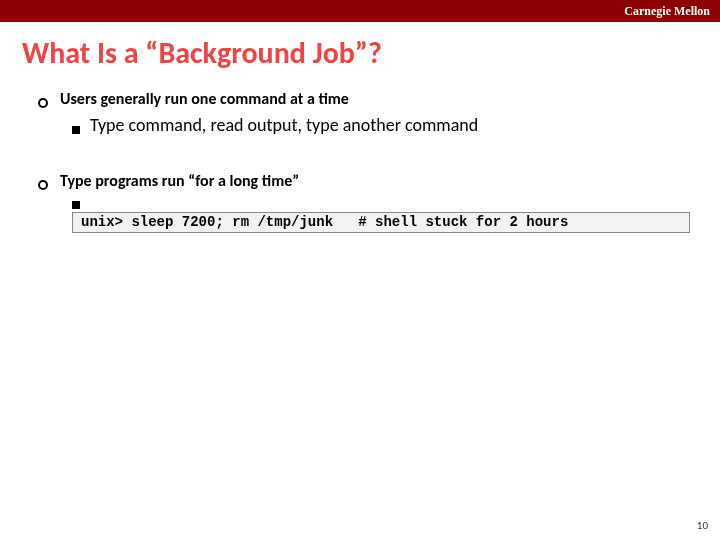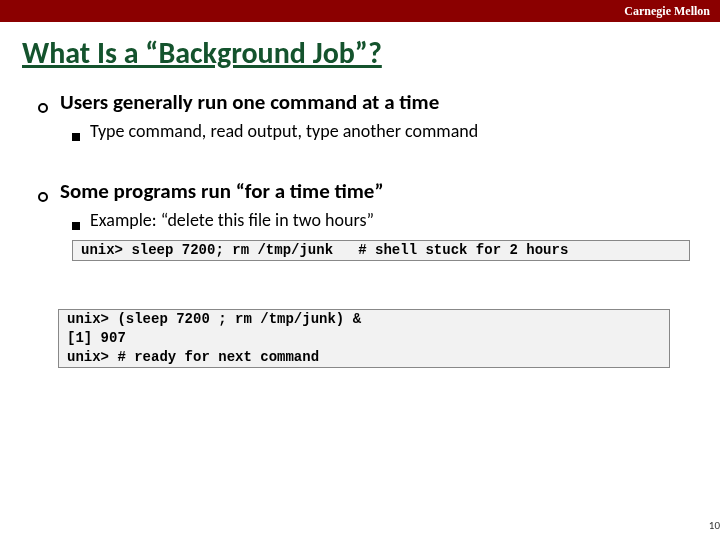--- a/index.html
+++ b/index.html
@@ -1,31 +1,31 @@
 <!DOCTYPE html>
 <html><head>
 <meta charset="utf-8">
 <style>
   * { margin: 0; padding: 0; box-sizing: border-box; }
   html, body { width: 720px; height: 540px; font-family: Calibri, "Segoe UI", Arial, sans-serif; background: #fff; overflow: hidden; }
   .slide { position: relative; width: 720px; height: 540px; }
   .topbar { width: 100%; height: 22px; background: #8b0000; display: flex; justify-content: flex-end; align-items: center; padding-right: 10px; }
   .topbar span { color: #fff; font-weight: bold; font-size: 12px; font-family: "Times New Roman", serif; }
-  .title { font-size: 30px; font-weight: bold; color: #14532d; padding: 12px 0 18px 22px; font-family: Calibri, Arial, sans-serif; text-decoration: underline; }
+  .title { font-size: 30px; font-weight: bold; color: #ef4444; padding: 12px 0 18px 22px; font-family: Calibri, Arial, sans-serif; }
   .body { padding: 0 30px 0 38px; }
   .l1 { display: flex; align-items: baseline; margin-bottom: 4px; margin-top: 0; }
   .l1 .bullet { width: 10px; height: 10px; border: 2px solid #000; border-radius: 50%; margin-right: 12px; flex-shrink: 0; position: relative; top: 4px; }
-  .l1 .text { font-size: 21px; font-weight: bold; color: #000; line-height: 1.3; }
+  .l1 .text { font-size: 16px; font-weight: bold; color: #000; line-height: 1.3; }
   .l2 { display: flex; align-items: center; margin-left: 34px; margin-bottom: 6px; }
   .l2 .bullet { width: 8px; height: 8px; background: #000; margin-right: 10px; flex-shrink: 0; position: relative; top: 5px; }
   .l2 .text { font-size: 18px; color: #000; line-height: 1.3; }
   .gap { height: 28px; }
   .codebox { margin: 8px 0 6px 34px; background: #f2f2f2; border: 1px solid #888; padding: 0 8px; font-family: "Courier New", monospace; font-size: 14px; font-weight: bold; white-space: pre; color: #000; line-height: 1.35; }
   .codebox2 { margin: 14px 20px 0 20px; }
-  .pagenum { position: absolute; bottom: 8px; right: 0; font-size: 11px; color: #333; }
+  .pagenum { position: absolute; bottom: 8px; right: 12px; font-size: 11px; color: #333; }
 </style>
 </head>
 <body>
 
 <div class="slide">
   <div class="topbar">
     <span>Carnegie Mellon</span>
   </div>
 
   <div class="title">What Is a “Background Job”?</div>
@@ -38,30 +38,26 @@
     </div>
     <div class="l2">
       <div class="bullet"></div>
       <div class="text">Type command, read output, type another command</div>
     </div>
 
     <div class="gap"></div>
 
     <div class="l1">
       <div class="bullet"></div>
-      <div class="text">Some programs run “for a time time”</div>
+      <div class="text">Type programs run “for a long time”</div>
     </div>
     <div class="l2">
       <div class="bullet"></div>
-      <div class="text">Example: “delete this file in two hours”</div>
     </div>
     <div class="codebox">unix&gt; sleep 7200; rm /tmp/junk   # shell stuck for 2 hours</div>
 
     <div class="gap"></div>
 
-    <div class="codebox codebox2">unix&gt; (sleep 7200 ; rm /tmp/junk) &amp;
-[1] 907
-unix&gt; # ready for next command</div>
 
   </div>
 
   <div class="pagenum">10</div>
 </div>
 
 </body></html>

